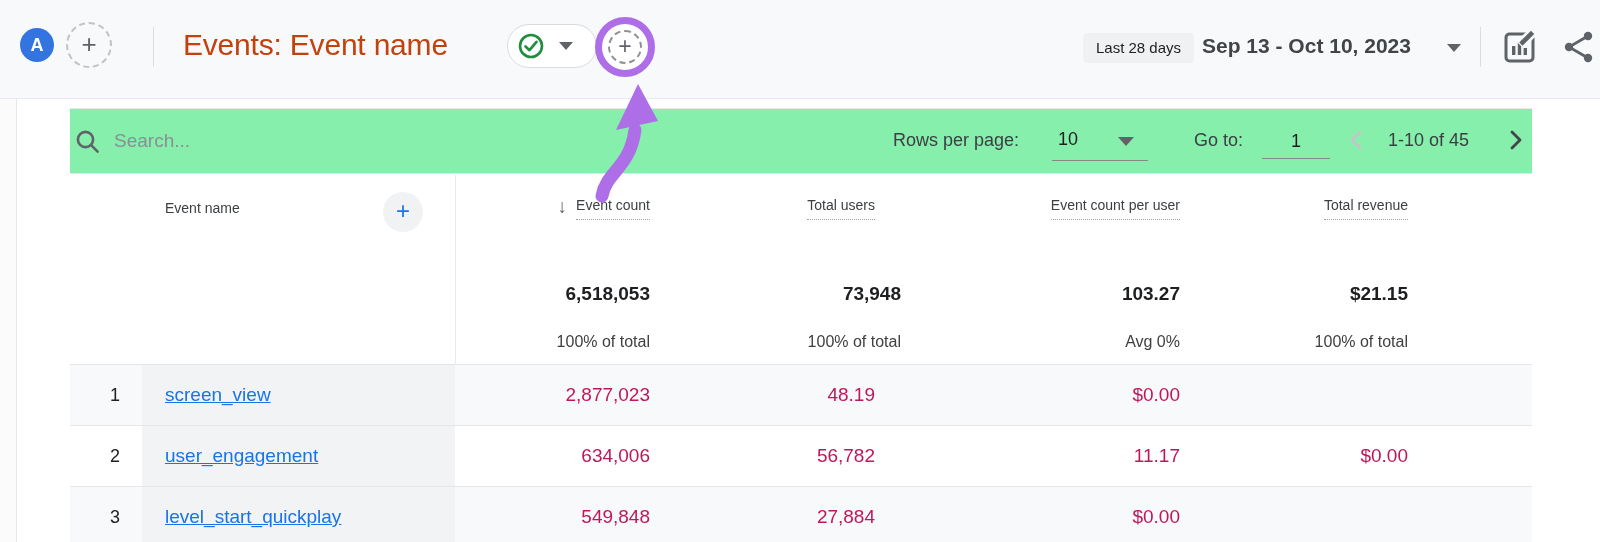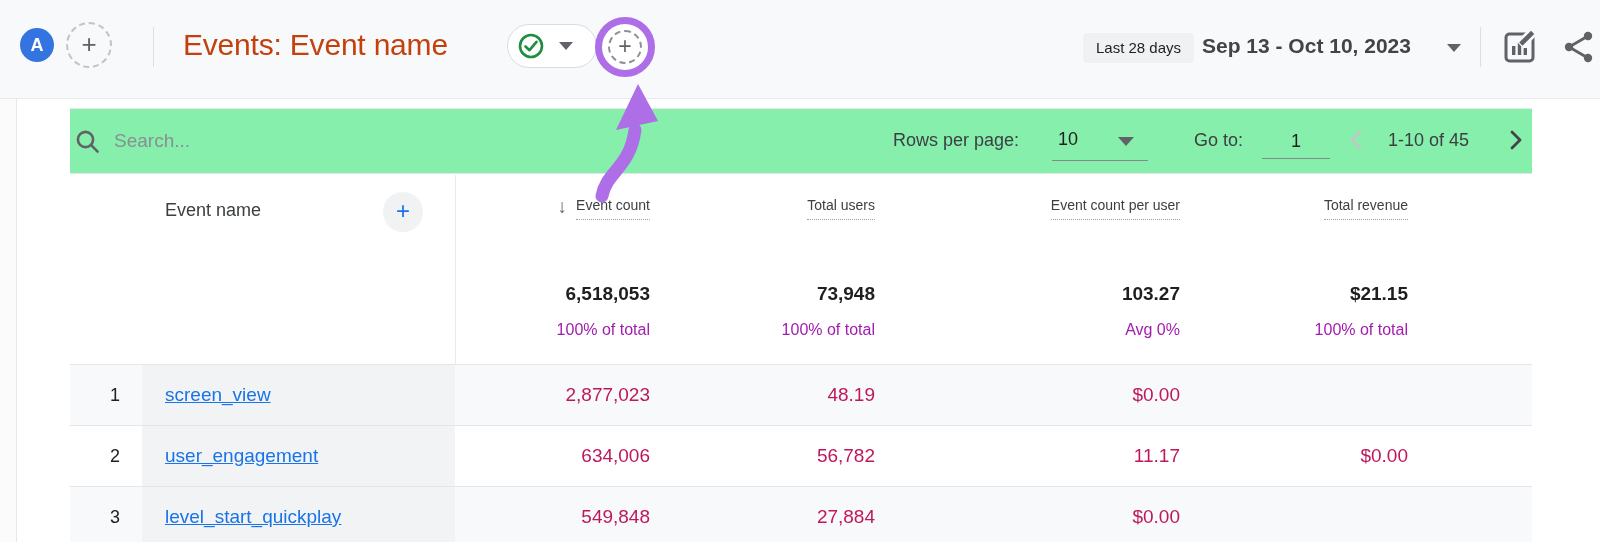--- a/index.html
+++ b/index.html
@@ -51,33 +51,33 @@
   .rpp-underline{position:absolute;left:982px;top:51px;width:96px;height:1px;background:#85898d;}
   .rpp-caret{position:absolute;left:1048px;top:28px;cursor:pointer;}
   .goto-input{position:absolute;left:1192px;top:16px;width:68px;height:34px;border:none;outline:none;background:transparent;
              border-bottom:1px solid #85898d;text-align:center;font-size:18px;color:#1f1f1f;font-family:"Liberation Sans",sans-serif;}
   .pg-chevron{position:absolute;top:16px;cursor:pointer;display:flex;}
   .pg-prev{left:1272px;} .pg-next{left:1430px;}
   .pg-range{position:absolute;left:1318px;top:21px;font-size:18px;color:#3b3e42;white-space:nowrap;}
 
   
   .thead{position:absolute;left:70px;top:175px;width:1462px;height:189px;background:#fff;}
-  .dim-header{position:absolute;left:95px;top:25px;font-size:18px;font-weight:500;color:#3c4043;}
+  .dim-header{position:absolute;left:95px;top:25px;font-size:14px;font-weight:500;color:#3c4043;}
   .add-col-btn{position:absolute;left:313px;top:17px;width:40px;height:40px;border-radius:50%;background:#f0f2f4;
                display:flex;align-items:center;justify-content:center;cursor:pointer;}
   .add-col-btn .plus-glyph{color:#1a73e8;font-size:24px;}
   .col-divider{position:absolute;left:385px;top:0;width:1px;height:189px;background:#e9eaec;}
   .mh{position:absolute;top:22px;display:flex;align-items:flex-start;gap:9px;cursor:pointer;}
   .mh .mh-text{font-size:14px;color:#3c4043;padding-bottom:6px;border-bottom:1px dotted #9ba0a5;white-space:nowrap;}
   .sort-arrow{font-size:19px;color:#5f6368;line-height:1.1;}
   .mh1{right:882px;} .mh2{right:657px;} .mh3{right:352px;} .mh4{right:124px;}
   .tcell{position:absolute;top:108px;text-align:right;}
   .tcell .tval{font-size:19px;font-weight:600;color:#1d1f21;}
-  .tcell .tsub{margin-top:16px;font-size:16px;color:#a21caf;white-space:nowrap;}
-  .tc1{right:882px;} .tc2{right:657px;} .tc3{right:352px;} .tc4{right:124px;}
+  .tcell .tsub{margin-top:28px;font-size:16px;color:#404040;white-space:nowrap;}
+  .tc1{right:882px;} .tc2{right:631px;} .tc3{right:352px;} .tc4{right:124px;}
 
   
   .tbody{position:absolute;left:70px;top:364px;width:1462px;}
   .trow{display:grid;grid-template-columns:72px 313px 195px 225px 305px 228px 124px;height:61px;
         align-items:center;border-top:1px solid #e4e6e9;}
   .trow.odd{background:#f8f9fa;} .trow.even{background:#fff;}
   .cell-num{text-align:right;padding-right:22px;font-size:18px;color:#202124;}
   .cell-name{align-self:stretch;display:flex;align-items:center;padding-left:23px;background:#f1f3f4;}
   .cell-name a{font-size:19px;color:#1a73e8;text-decoration:underline;cursor:pointer;}
   .cell-val{text-align:right;font-size:19px;color:#be185d;}

